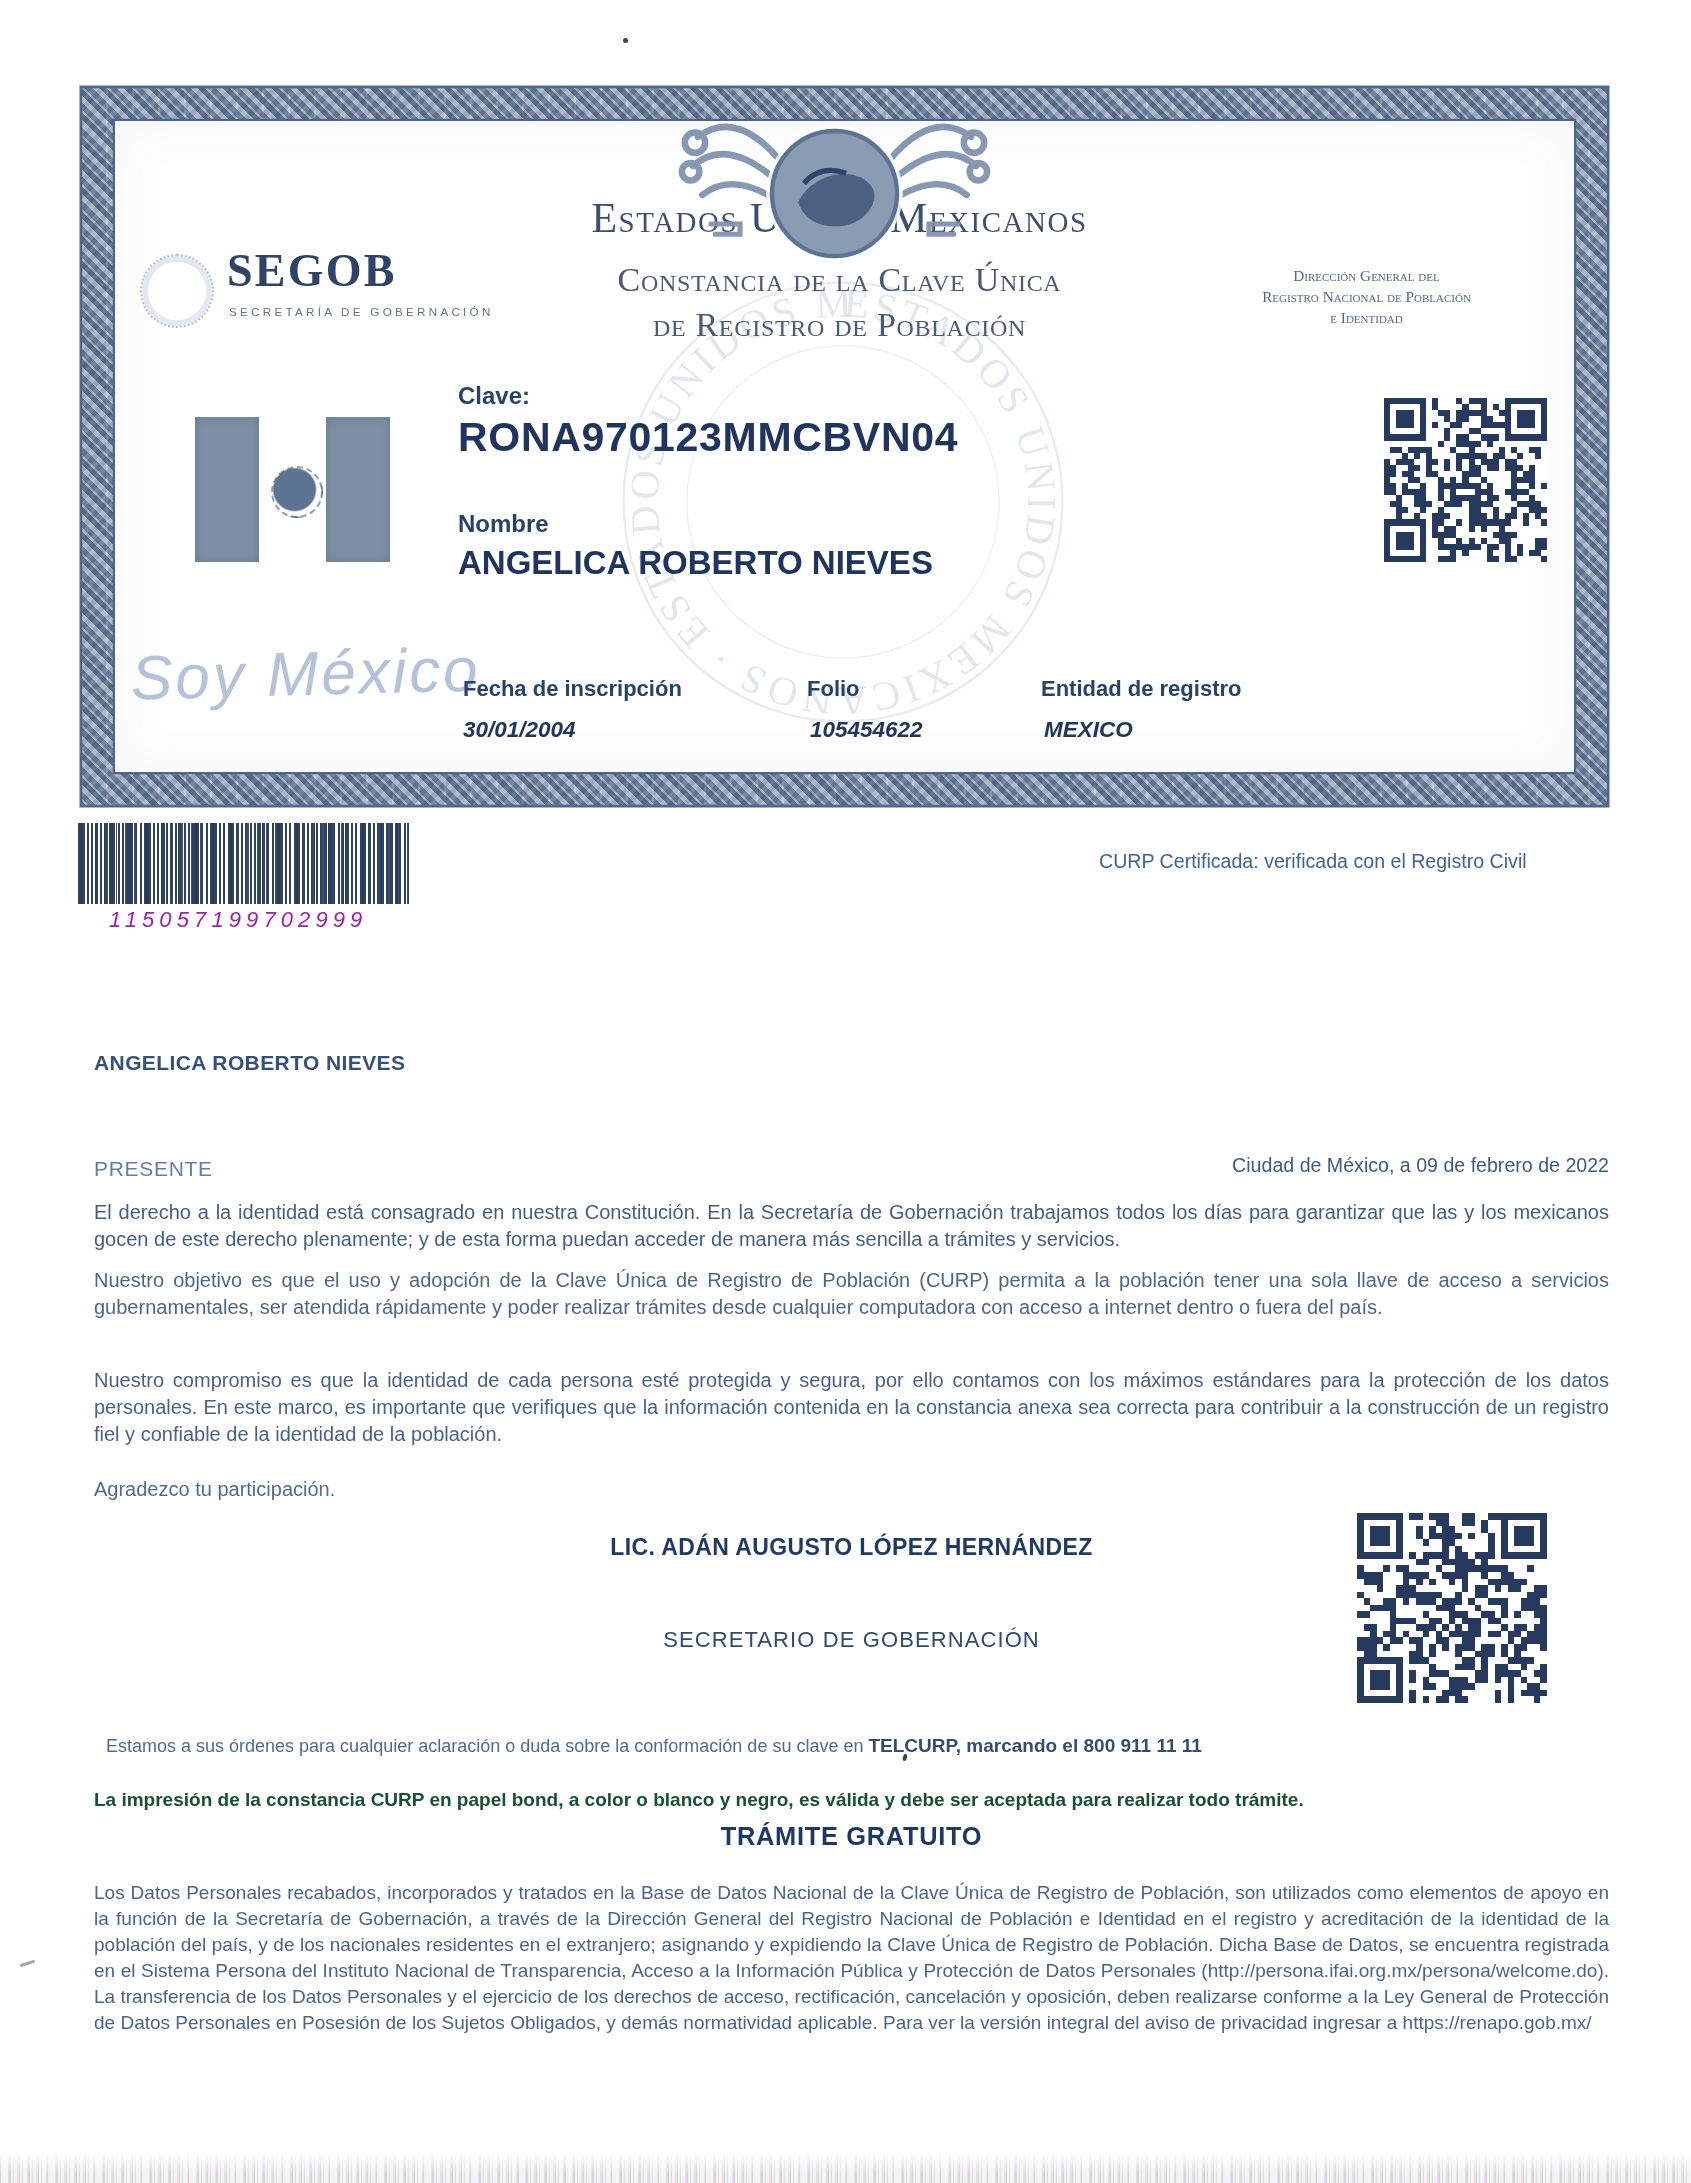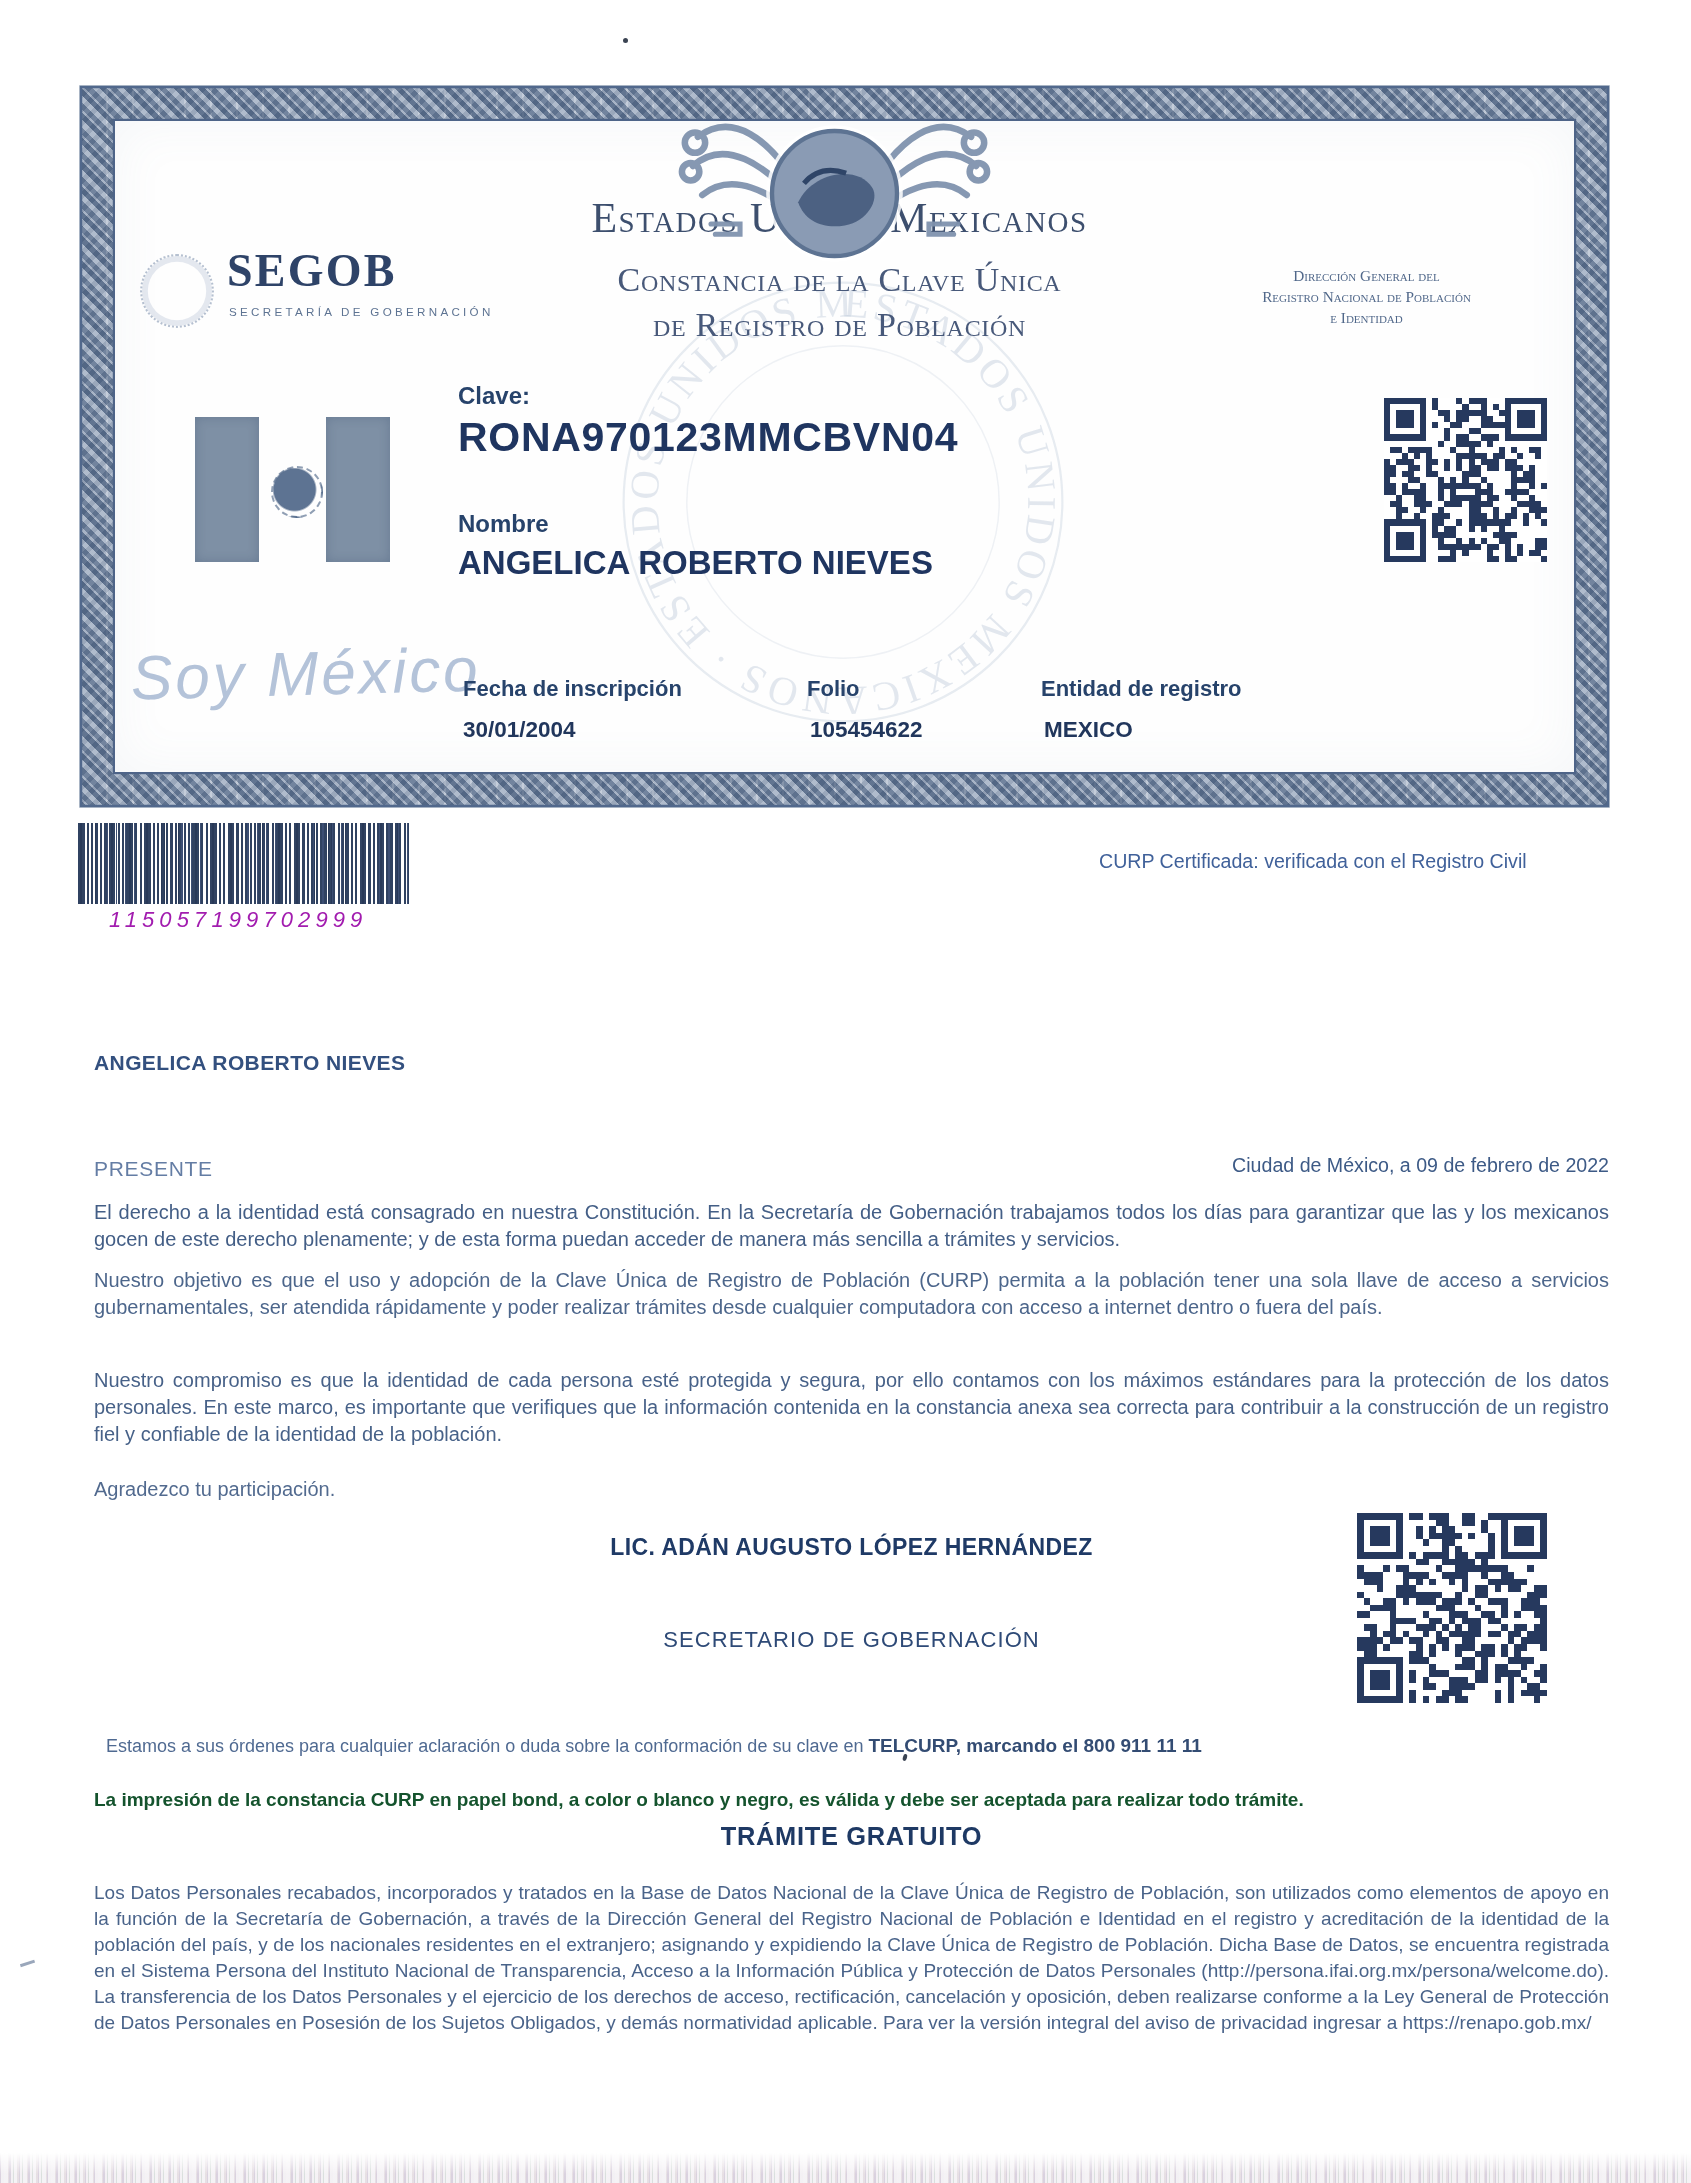--- a/index.html
+++ b/index.html
@@ -54,21 +54,21 @@
   .clv-label{position:absolute;left:378px;top:296px;font-size:24px;font-weight:bold;color:#27436b;z-index:3;}
   .clv-value{position:absolute;left:378px;top:328px;font-size:41px;font-weight:bold;letter-spacing:0.7px;color:#1f3560;z-index:3;}
   .nom-label{position:absolute;left:378px;top:424px;font-size:24px;font-weight:bold;color:#27436b;z-index:3;}
   .nom-value{position:absolute;left:378px;top:458px;font-size:33px;font-weight:bold;color:#1f3560;z-index:3;}
 
   .qr{background:#fff;z-index:3;}
   .qr-top{position:absolute;left:1304px;top:312px;width:163px;height:164px;}
   .qm{background:#26395e;}
 
   .f-label{position:absolute;font-size:22px;font-weight:bold;color:#27436b;z-index:3;white-space:nowrap;}
-  .f-value{position:absolute;font-size:22.5px;font-weight:bold;color:#21365c;z-index:3;white-space:nowrap;}
+  .f-value{position:absolute;font-size:22.5px;font-weight:bold;color:#21365c;z-index:3;white-space:nowrap;font-style:italic;}
 
   
   .barcode{position:absolute;left:78px;top:823px;width:331px;height:81px;opacity:.92;
         background-image:
           repeating-linear-gradient(90deg,#1f3254 0 2.2px,rgba(0,0,0,0) 2.2px 4.4px),
           repeating-linear-gradient(90deg,#2c4068 0 1.5px,rgba(0,0,0,0) 1.5px 9.4px),
           repeating-linear-gradient(90deg,#16294a 0 3.6px,rgba(0,0,0,0) 3.6px 16.7px);}
   .barcode-num{position:absolute;left:109px;top:907px;font-size:22px;letter-spacing:5.1px;color:#a21caf;font-style:italic;}
   .curp-note{position:absolute;left:1099px;top:850px;font-size:19.6px;color:#40619a;white-space:nowrap;}
 

